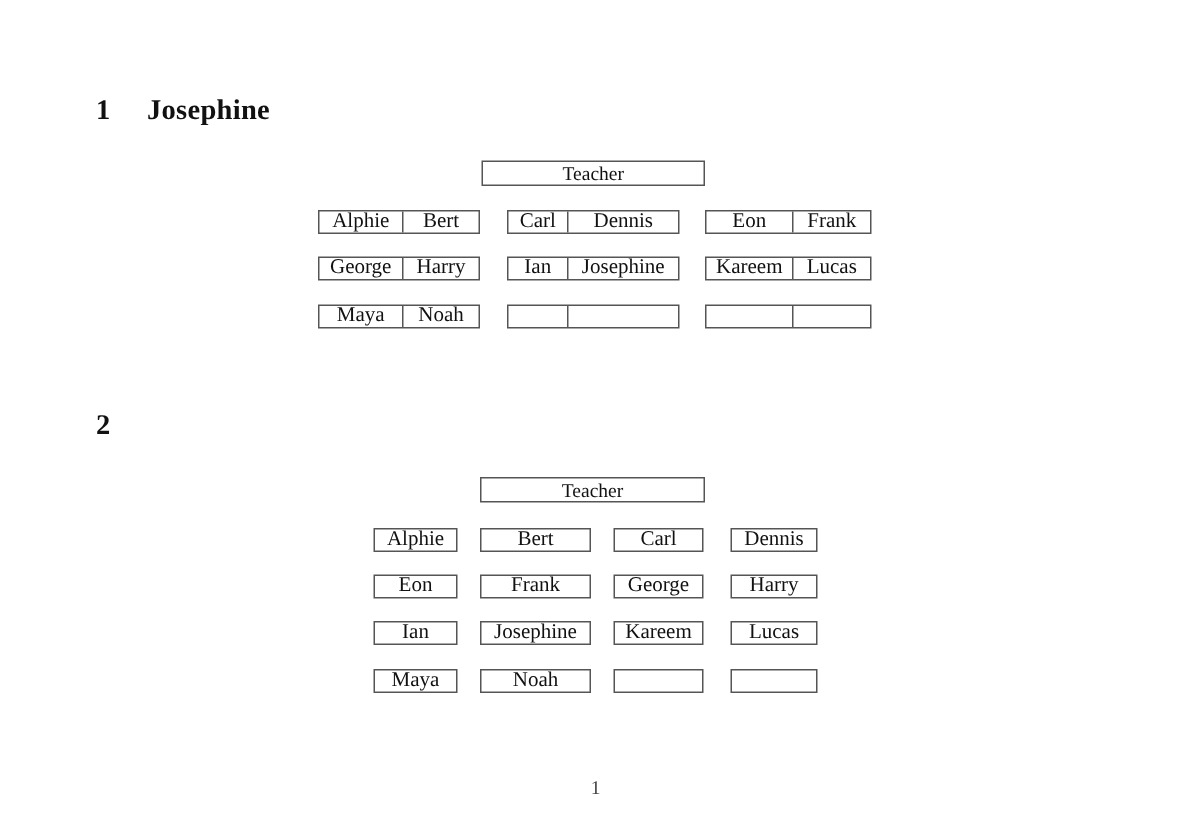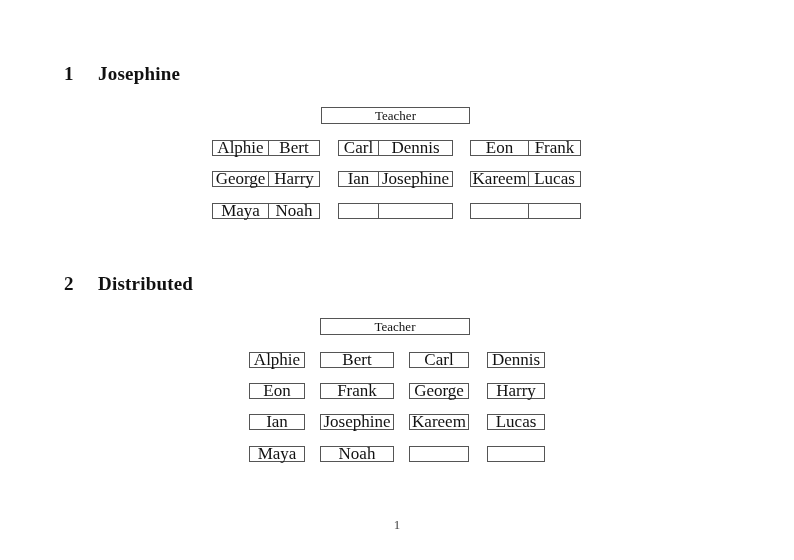--- a/index.html
+++ b/index.html
@@ -14,21 +14,21 @@
   .page{position:relative;width:794px;height:560px;background:var(--bg);}
 
   .heading{position:absolute;left:64px;display:flex;align-items:baseline;
            font-weight:bold;font-size:19px;letter-spacing:.2px;}
   .heading .num{display:inline-block;width:34px;}
   #h1{top:63px;}
   #h2{top:273px;}
 
   .box{position:absolute;box-sizing:border-box;border:1px solid var(--border);
        background:var(--bg);display:flex;align-items:center;justify-content:center;
-       font-size:17px;line-height:14px;white-space:nowrap;}
+       font-size:14px;line-height:14px;white-space:nowrap;}
   .teacher{font-size:13px;}
   .teacher-c{left:321px;top:107px;width:149px;height:17px;}
   .teacher-d{left:320px;top:318px;width:150px;height:17px;}
 
   
   .pair{justify-content:flex-start;padding:0;}
   .pair .cell{display:flex;align-items:center;justify-content:center;height:100%;box-sizing:border-box;}
   .pair .cell.right{flex:1;border-left:1px solid var(--border);}
   .c1{left:212px;width:108px;height:16px;}
   .c2{left:338px;width:115px;height:16px;}
@@ -94,21 +94,20 @@
     <span class="cell left"></span>
     <span class="cell right"></span>
   </div>
   <div class="box pair c3 r3">
     <span class="cell left"></span>
     <span class="cell right"></span>
   </div>
 
   <div class="heading" id="h2">
     <span class="num">2</span>
-    <span class="ttl">Distributed</span>
   </div>
 
   <div class="box teacher teacher-d">Teacher</div>
 
   <div class="box d1 dr1">Alphie</div>
   <div class="box d2 dr1">Bert</div>
   <div class="box d3 dr1">Carl</div>
   <div class="box d4 dr1">Dennis</div>
 
   <div class="box d1 dr2">Eon</div>

